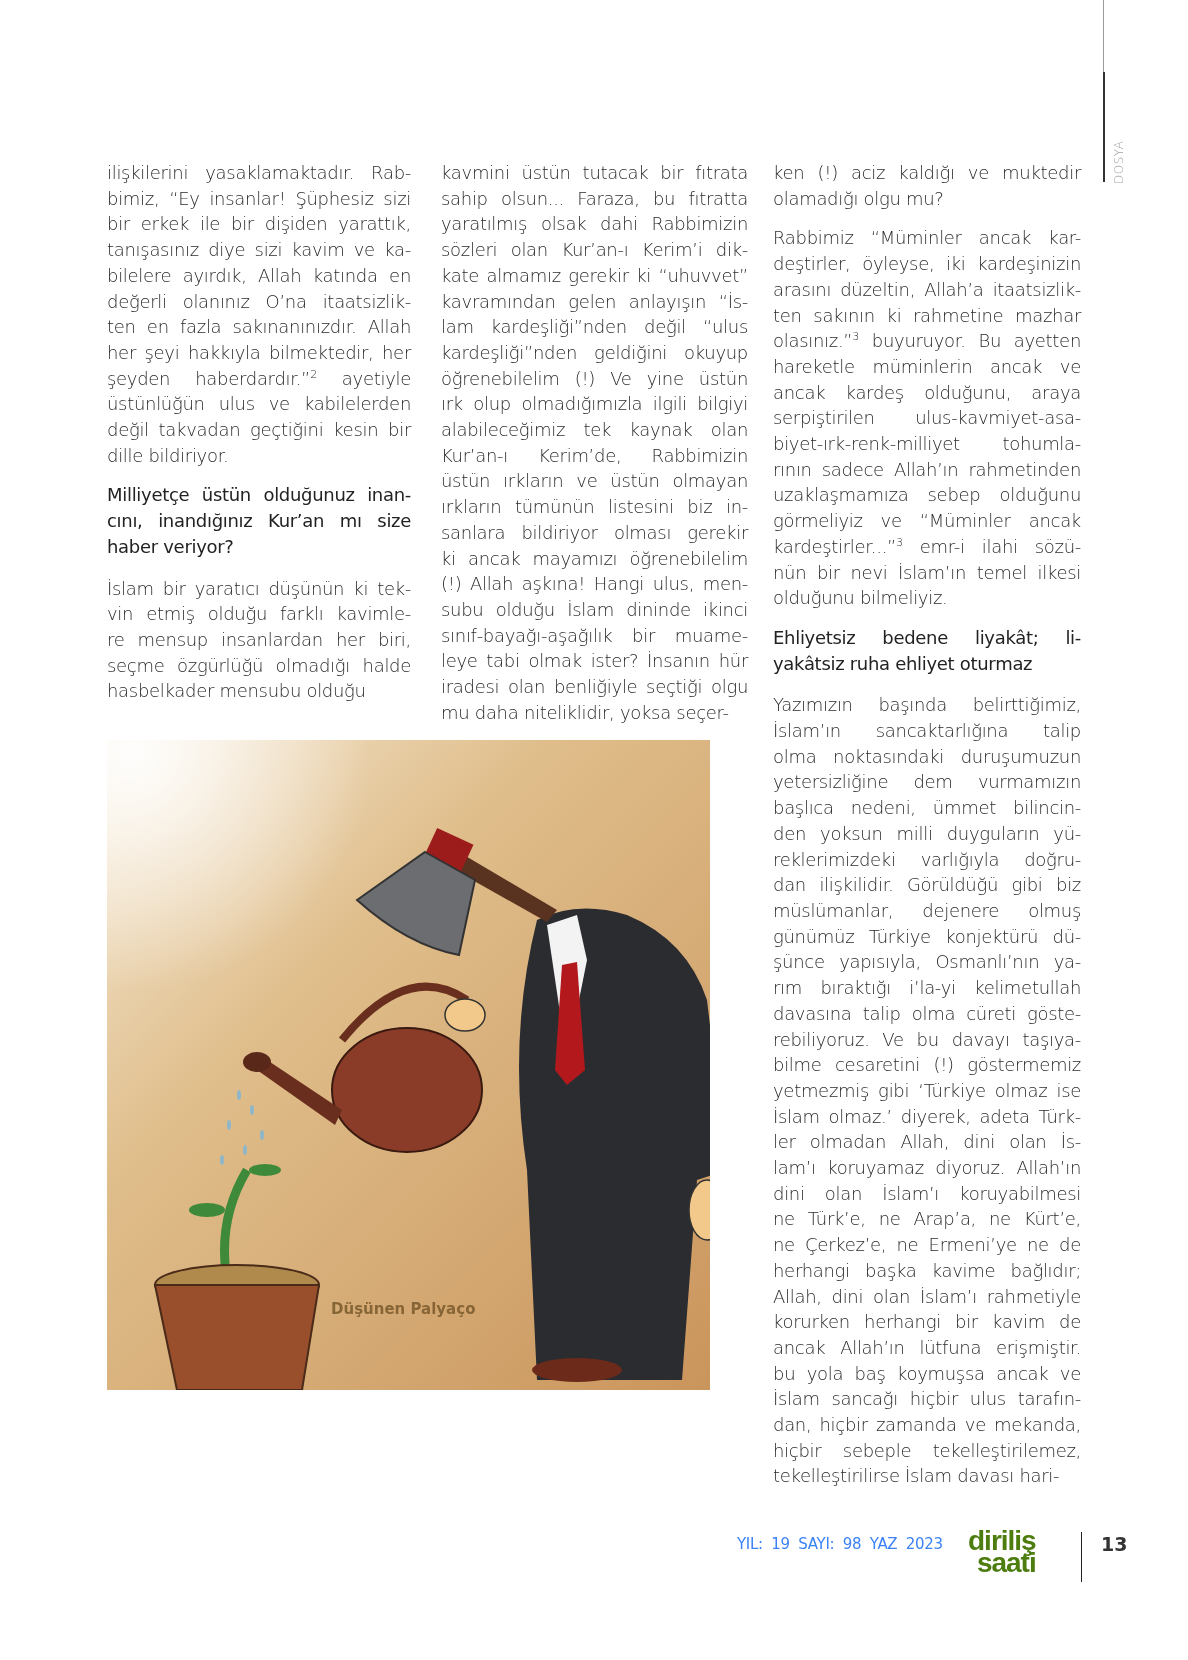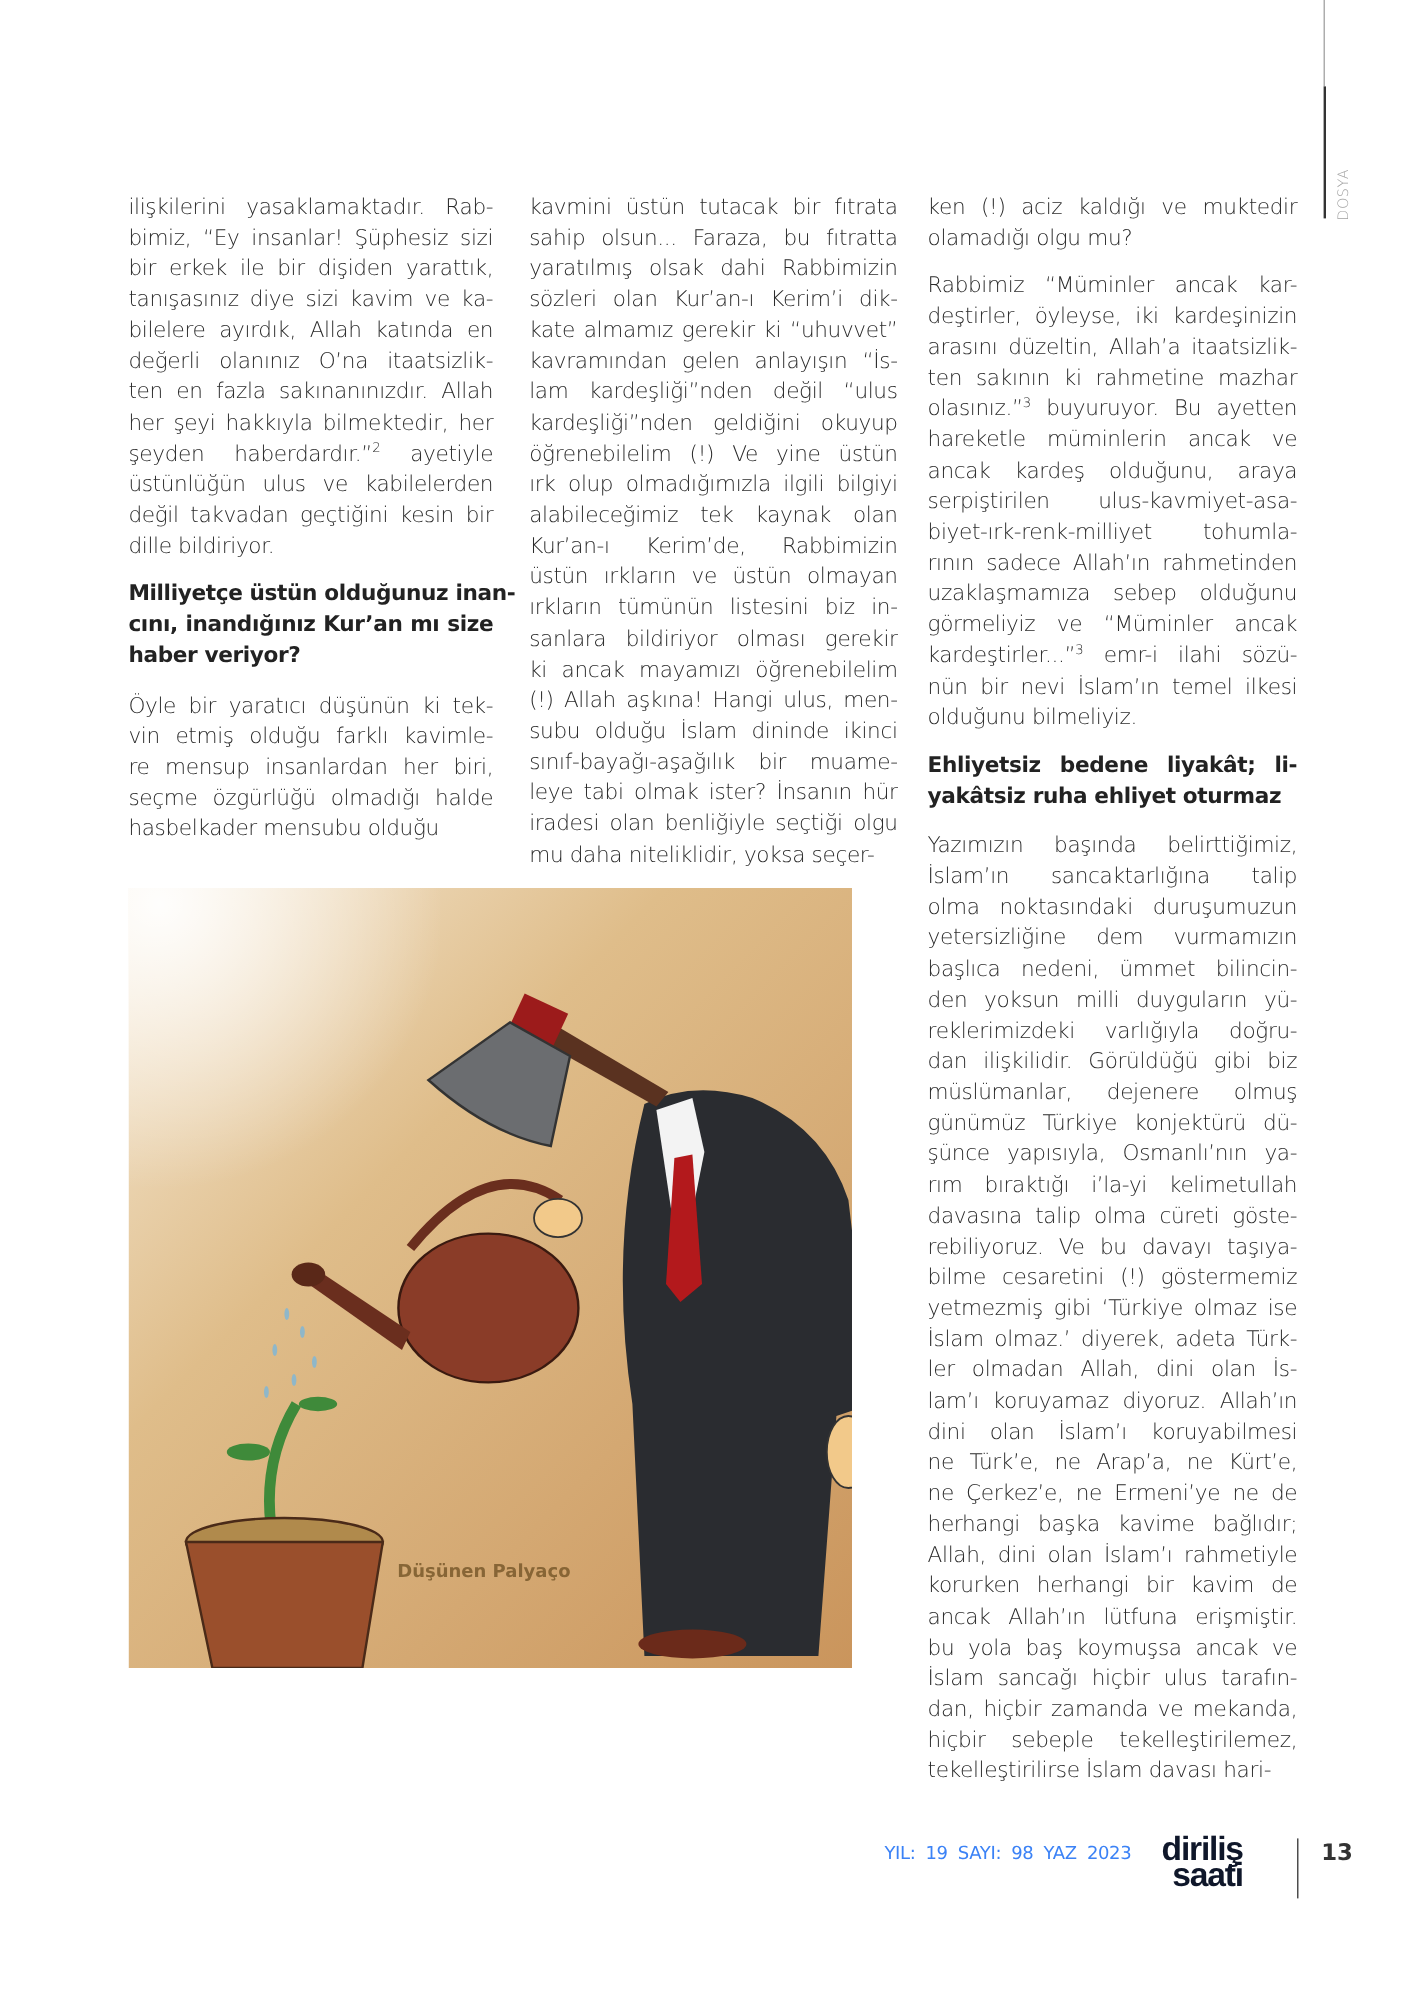--- a/index.html
+++ b/index.html
@@ -4,42 +4,42 @@
   <style>
     html, body { margin: 0; padding: 0; background: #ffffff; }
     body { width: 1188px; height: 1660px; position: relative; overflow: hidden;
            font-family: "DejaVu Sans", sans-serif; color: #2b2b2b; }
 
     .col { position: absolute; font-size: 18px; line-height: 25.7px; letter-spacing: -0.3px; font-weight: 300; }
     .col .line { display: block; white-space: nowrap; text-align: justify; text-align-last: justify; }
     .col .line.last { text-align-last: left; }
     .col .para { margin-bottom: 14px; }
     .col h3 { font-size: 18px; font-weight: bold; margin: 10px 0 16px 0; line-height: 25.7px; color: #222; letter-spacing: -0.3px; }
-    .col h3 .line { font-weight: bold; }
+    .col h3 .line { font-weight: normal; }
     sup { font-size: 11px; line-height: 0; }
 
     #col1 { left: 107px; top: 160px; width: 304px; }
     #col2 { left: 441px; top: 160px; width: 307px; }
     #col3 { left: 773px; top: 160px; width: 308px; }
 
     .illustration { position: absolute; left: 107px; top: 740px; width: 603px; height: 650px; overflow: hidden; }
     .illustration svg { display: block; }
     .illus-fade { position: absolute; left: 0; top: 0; width: 260px; height: 260px;
                   background: radial-gradient(circle at 10% 5%, rgba(255,255,255,0.95), rgba(255,255,255,0) 70%); }
     .caption { position: absolute; left: 224px; top: 560px; font-family: "DejaVu Sans", sans-serif; font-weight: bold;
                font-size: 15px; color: #7a5a2c; opacity: 0.85; }
 
     .rule-top { position: absolute; left: 1103px; top: 0; width: 1px; height: 72px; background: #9a9a9a; }
     .rule-main { position: absolute; left: 1103px; top: 72px; width: 2px; height: 110px; background: #333; }
     .section-label { position: absolute; left: 1112px; top: 184px; transform: rotate(-90deg); transform-origin: left top;
                      font-size: 12px; letter-spacing: 0.5px; color: #a0a0a0; font-weight: 300; }
 
     .footer-meta { position: absolute; left: 737px; top: 1535px; font-size: 15px; color: #3b82f6; letter-spacing: -0.3px; word-spacing: 4px; }
     .logo { position: absolute; left: 968px; top: 1530px; font-family: "Liberation Sans", sans-serif; font-weight: bold;
-            color: #0f172a; font-size: 28px; line-height: 22px; letter-spacing: -1px; text-align: right; }
+            color: #4d7c0f; font-size: 28px; line-height: 22px; letter-spacing: -1px; text-align: right; }
     .logo span { display: block; }
     .footer-rule { position: absolute; left: 1081px; top: 1532px; width: 1px; height: 50px; background: #222; }
     .page-number { position: absolute; left: 1101px; top: 1533px; font-size: 19px; font-weight: bold; color: #333; }
   </style>
 </head>
 <body>
 
 <div class="rule-top"></div>
 <div class="rule-main"></div>
 <div class="section-label">DOSYA</div>
@@ -58,21 +58,21 @@
       <span class="line">üstünlüğün ulus ve kabilelerden</span>
       <span class="line">değil takvadan geçtiğini kesin bir</span>
       <span class="line last">dille bildiriyor.</span>
     </div>
   <h3>
       <span class="line">Milliyetçe üstün olduğunuz inan-</span>
       <span class="line">cını, inandığınız Kur’an mı  size</span>
       <span class="line last">haber veriyor?</span>
     </h3>
   <div class="para">
-      <span class="line">Öyle bir yaratıcı düşünün ki tek-</span>
+      <span class="line">İslam bir yaratıcı düşünün ki tek-</span>
       <span class="line">vin etmiş olduğu farklı kavimle-</span>
       <span class="line">re mensup insanlardan her biri,</span>
       <span class="line">seçme özgürlüğü olmadığı halde</span>
       <span class="line last">hasbelkader mensubu olduğu</span>
     </div>
 </div>
 
 <div id="col2" class="col">
   <div class="para">
       <span class="line">kavmini üstün tutacak bir fıtrata</span>

